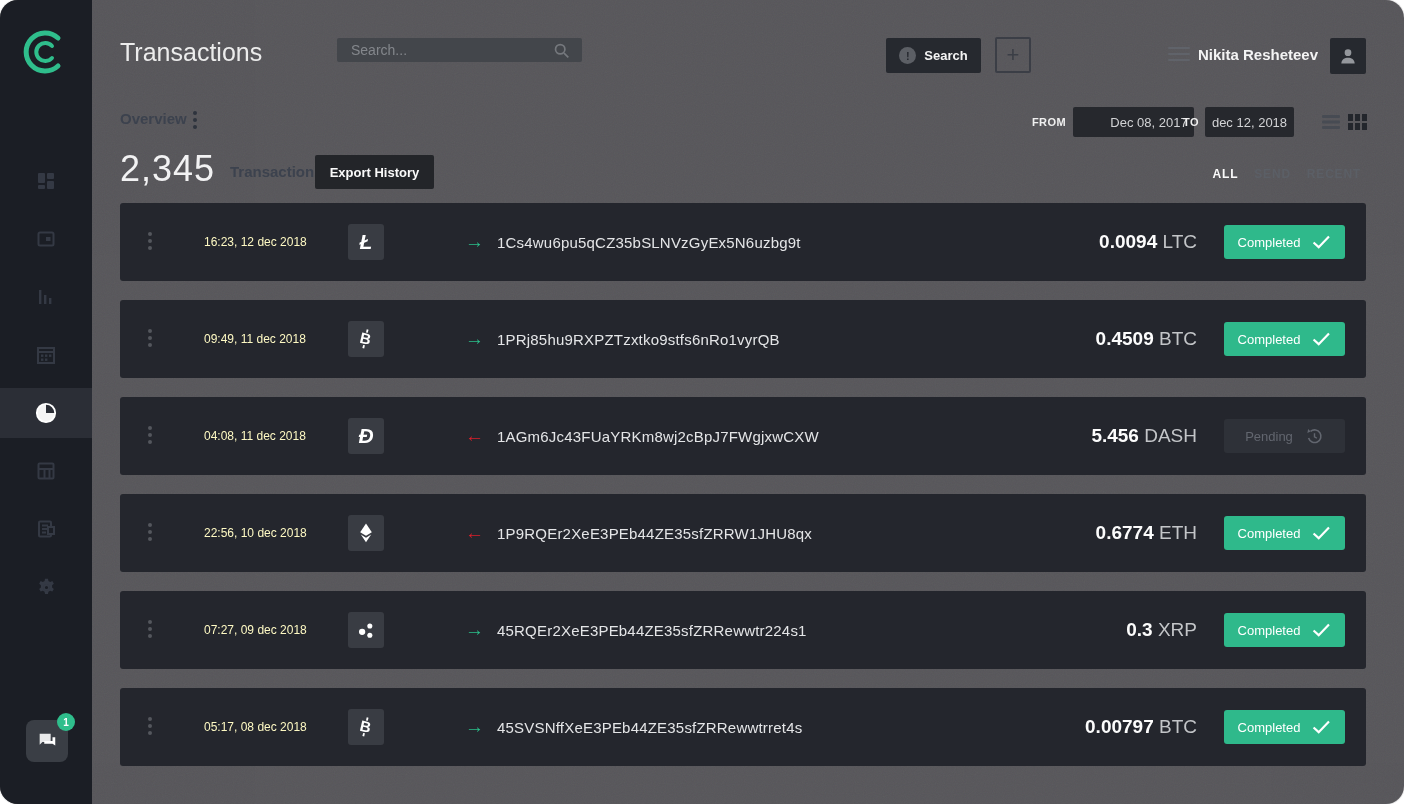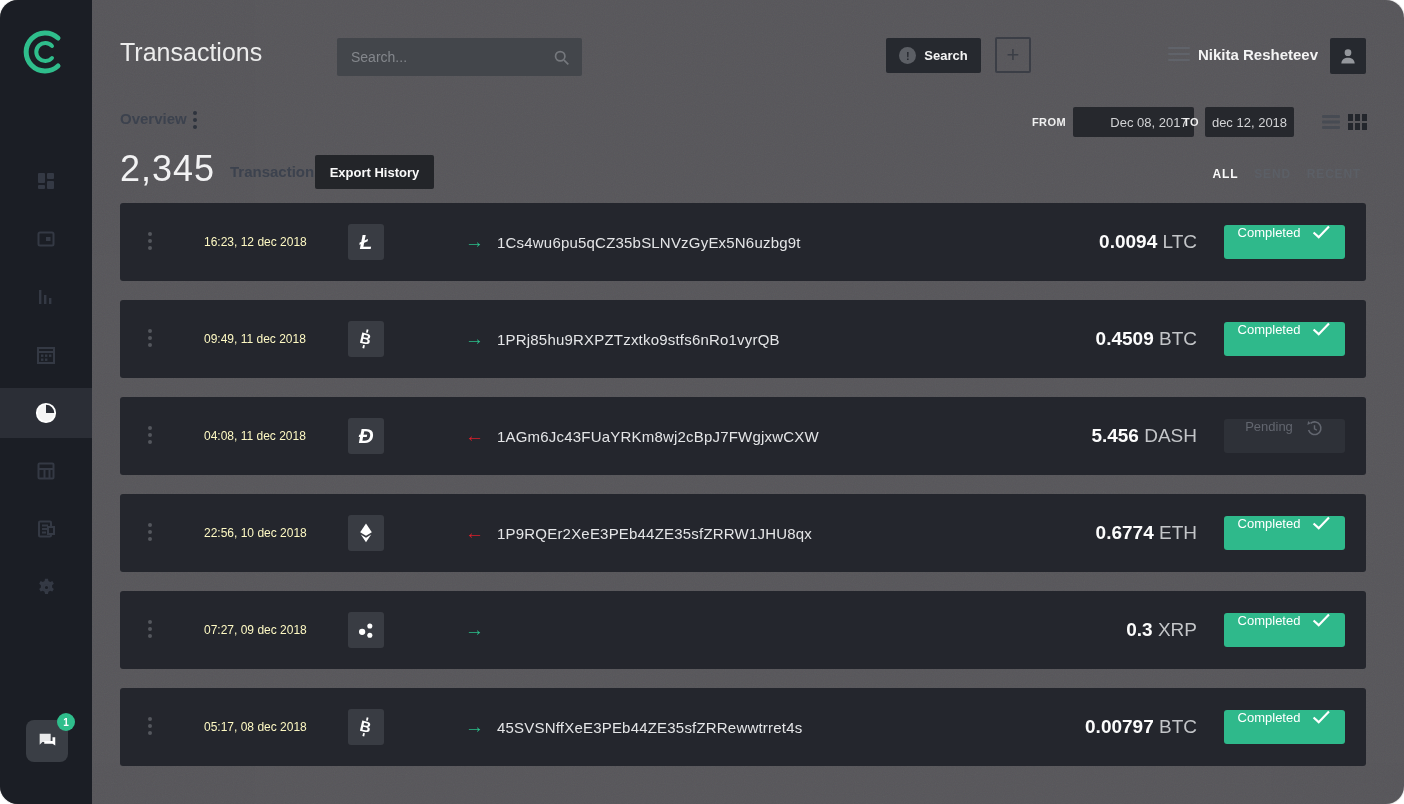--- a/index.html
+++ b/index.html
@@ -12,21 +12,21 @@
   .logo{position:absolute;left:0;top:26px;width:92px;display:flex;justify-content:center;}
   .nav{position:absolute;left:0;top:156px;width:92px;}
   .nav-item{position:relative;width:92px;height:50px;display:flex;align-items:center;justify-content:center;color:#343944;cursor:pointer;margin-bottom:8px;}
   .nav-item.active{background:#2b2e36;color:#ffffff;}
   .nav-item svg{display:block;}
   .chat-btn{position:absolute;left:26px;bottom:42px;width:42px;height:42px;background:#3a3e45;border-radius:8px;display:flex;align-items:center;justify-content:center;cursor:pointer;}
   .chat-badge{position:absolute;top:-7px;right:-7px;width:18px;height:18px;border-radius:50%;background:#2fbe8c;color:#fff;font-size:10px;font-weight:bold;display:flex;align-items:center;justify-content:center;}
 
   
   .page-title{position:absolute;left:120px;top:38px;font-size:25px;color:#ececec;z-index:2;}
-  .search{position:absolute;left:337px;top:38px;width:245px;height:38px;background:#43464b;border-radius:2px;display:flex;align-items:center;z-index:2;}
+  .search{position:absolute;left:337px;top:38px;width:245px;height:24px;background:#43464b;border-radius:2px;display:flex;align-items:center;z-index:2;}
   .search input{flex:1;background:transparent;border:none;outline:none;color:#c9cbce;font-size:14px;padding:0 10px 0 14px;font-family:inherit;}
   .search input::placeholder{color:#84878c;}
   .search .mag{margin-right:12px;color:#75787d;}
   .support-btn{position:absolute;left:886px;top:38px;width:95px;height:35px;background:#26292f;border-radius:2px;display:flex;align-items:center;justify-content:center;gap:8px;color:#f4f4f4;font-size:13px;font-weight:bold;cursor:pointer;z-index:2;}
   .support-ic{width:17px;height:17px;border-radius:50%;background:#5c5f65;color:#26292f;font-size:11px;font-weight:bold;display:flex;align-items:center;justify-content:center;}
   .plus-btn{position:absolute;left:995px;top:37px;width:36px;height:36px;border:2px solid #3b3e46;border-radius:2px;box-sizing:border-box;color:#3b3e46;display:flex;align-items:center;justify-content:center;font-size:22px;font-weight:300;cursor:pointer;z-index:2;}
   .burger{position:absolute;left:1168px;top:47px;width:22px;cursor:pointer;z-index:2;}
   .burger div{height:2px;background:#60636a;margin-bottom:4px;border-radius:1px;}
   .user-name{position:absolute;right:86px;top:46px;font-size:15px;font-weight:bold;color:#f4f4f4;z-index:2;}
   .avatar{position:absolute;left:1330px;top:38px;width:36px;height:36px;background:#26292f;border-radius:2px;display:flex;align-items:center;justify-content:center;color:#94979c;cursor:pointer;z-index:2;}
@@ -58,21 +58,21 @@
   .kebab div{background:#54575d;}
   .tx-time{position:absolute;left:60px;width:180px;font-size:12px;color:#fef9c3;margin-left:24px;}
   .coin-ic{position:absolute;left:228px;width:36px;height:36px;background:#393c43;border-radius:3px;color:#fff;display:flex;align-items:center;justify-content:center;font-size:21px;font-weight:bold;}
   .coin-ic .it{font-style:italic;}
   .tx-arrow{position:absolute;left:345px;font-size:19px;}
   .tx-arrow.right{color:#2abf8a;}
   .tx-arrow.left{color:#dd1f2b;}
   .tx-addr{position:absolute;left:377px;font-size:15px;color:#e4e5e7;letter-spacing:.2px;}
   .tx-amount{position:absolute;right:169px;font-size:19px;color:#c3c5c8;white-space:nowrap;}
   .tx-amount b{color:#fcfcfc;font-weight:bold;}
-  .status{position:absolute;right:21px;width:121px;height:34px;border-radius:3px;display:flex;align-items:flex-start;justify-content:center;gap:12px;font-size:13px;cursor:pointer;}
+  .status{position:absolute;right:21px;width:121px;height:34px;border-radius:3px;display:flex;align-items:center;justify-content:center;gap:12px;font-size:13px;cursor:pointer;}
   .status.completed{background:#2fb98b;color:#ffffff;}
   .status.pending{background:#2e3138;color:#62666f;}
 </style>
 </head>
 <body>
 
 <div class="app">
   <svg class="noise" width="1404" height="804">
     <filter id="n">
         <feTurbulence type="fractalNoise" baseFrequency="0.9" numOctaves="2"></feTurbulence>
@@ -347,20 +347,21 @@
         </div>
     <div class="tx-time">07:27, 09 dec 2018</div>
     <div class="coin-ic">
           <svg width="21" height="21" viewBox="0 0 24 24" fill="#fff">
             <circle cx="7" cy="13.5" r="3.6"></circle>
             <circle cx="15.8" cy="6.8" r="2.9"></circle>
             <circle cx="15.8" cy="17.5" r="2.9"></circle>
           </svg>
         </div>
     <div class="tx-arrow right">→</div>
+    <div class="tx-addr">45RQEr2XeE3PEb44ZE35sfZRRewwtr224s1</div>
     <div class="tx-amount"><b>0.3</b> XRP</div>
     <div class="status completed">
           <span>Completed</span>
           <svg width="19" height="14" viewBox="0 0 20 15" fill="none" stroke="#fff" stroke-width="2.3">
             <polyline points="1.5,8 7,13 18,1.5"></polyline>
           </svg>
         </div>
   </div>
 
   <div class="tx-row">

